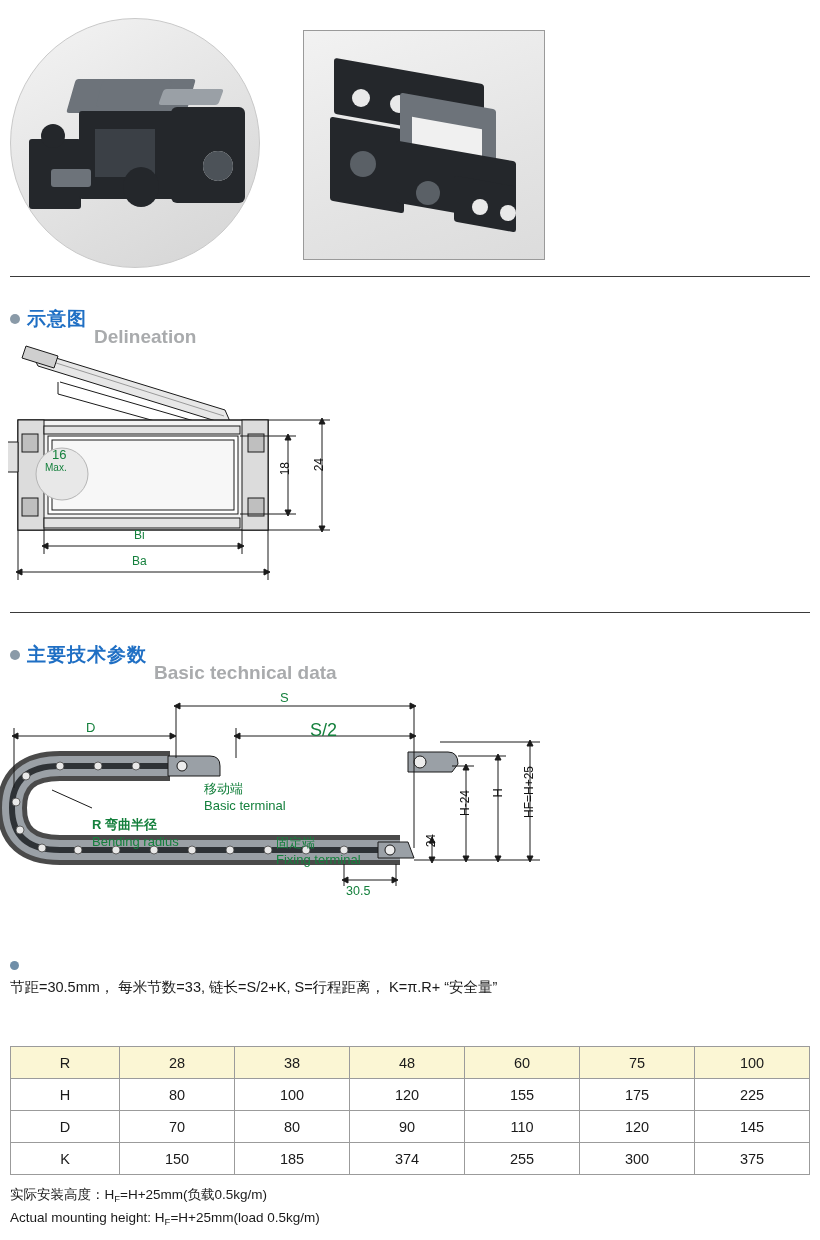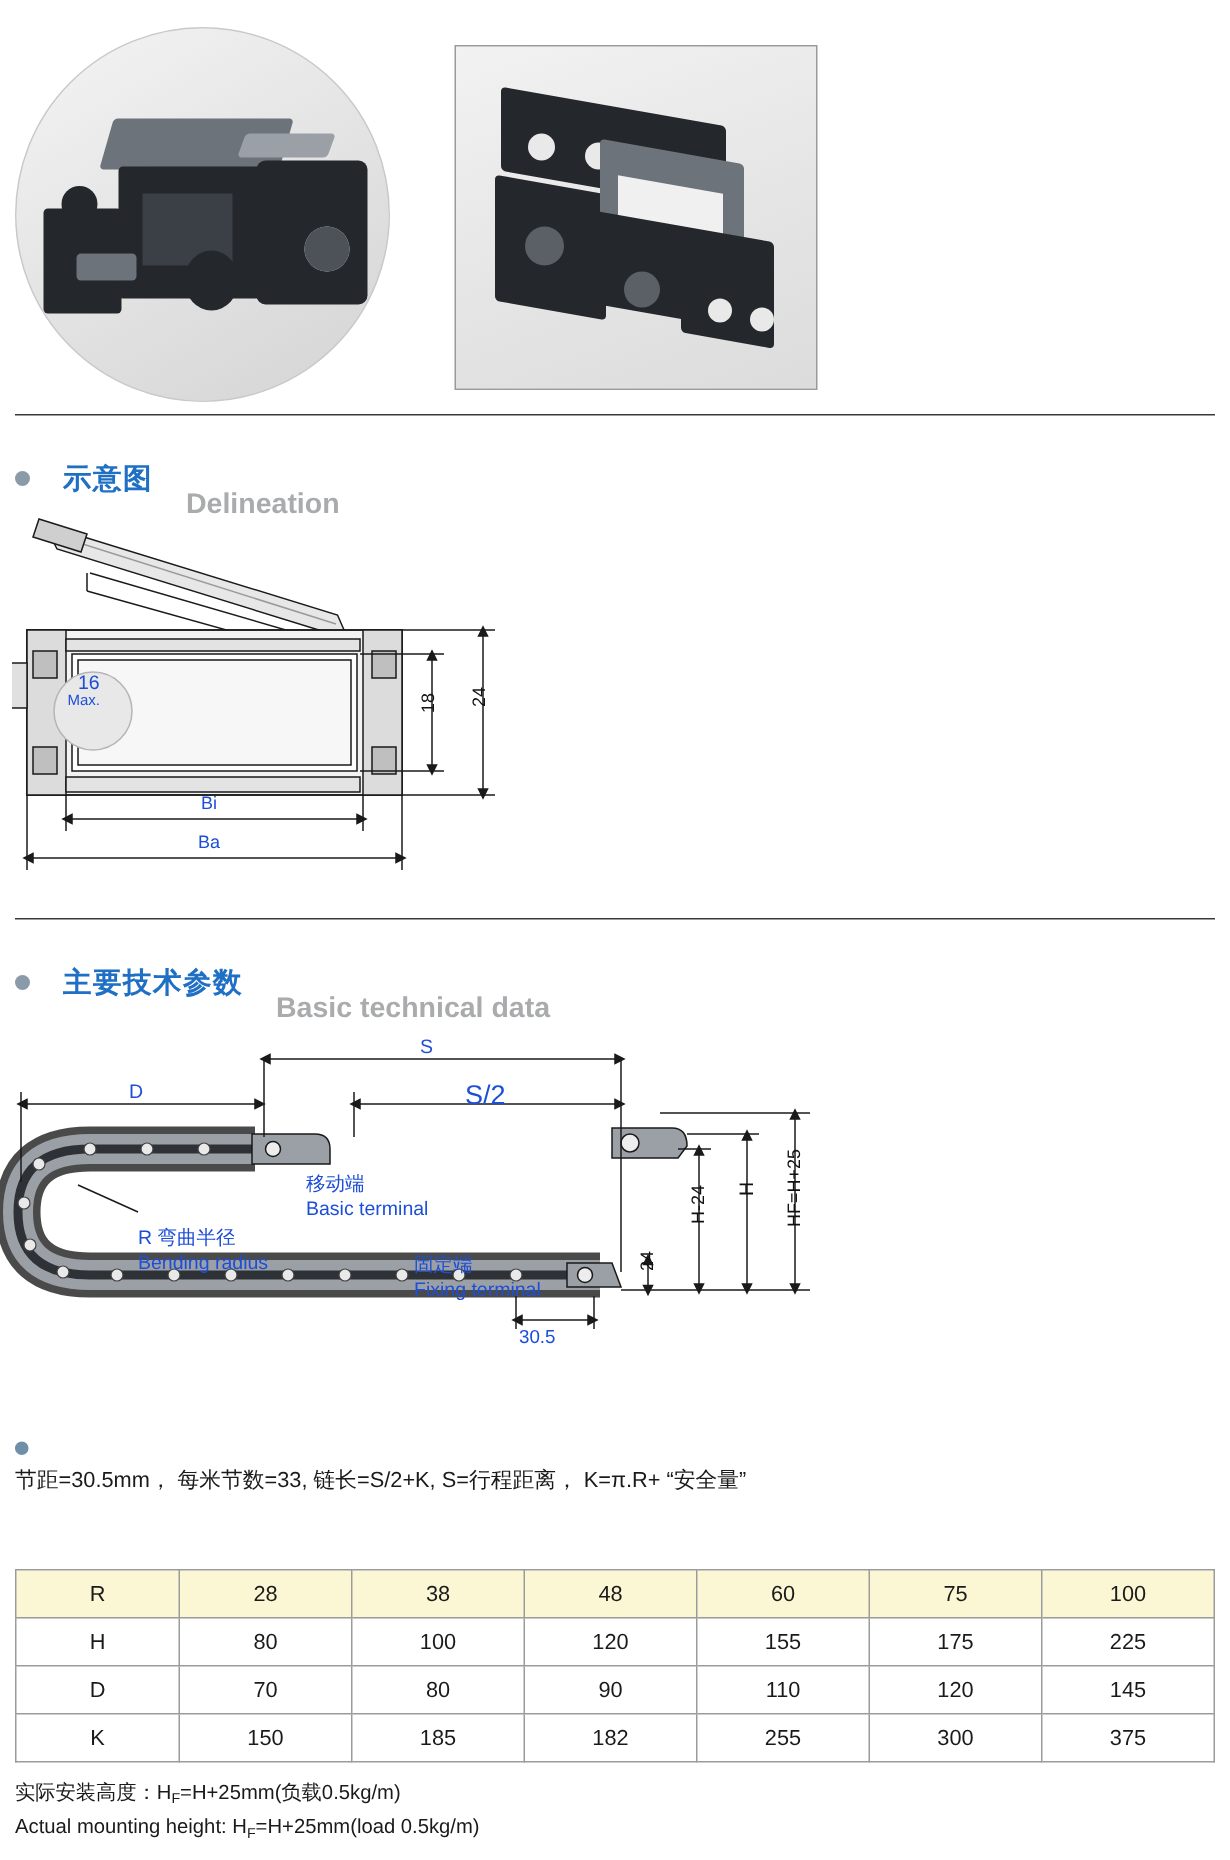--- a/index.html
+++ b/index.html
@@ -31,21 +31,21 @@
   
   .lnk{position:absolute;background:#2f3338;border-radius:3px;}
   .lnk.grey{background:#6d737a;}
   .lnk.dark{background:#24272b;}
   .lnk.lite{background:#9aa0a6;}
   .hole{position:absolute;background:#e9e9e9;border-radius:50%;}
   .holeSq{position:absolute;background:#e9e9e9;}
 
   
   .rule{position:absolute;left:10px;width:800px;height:1px;background:#3a3a3a;}
-  .sec-head{position:absolute;left:10px;display:flex;align-items:center;gap:22px;}
+  .sec-head{position:absolute;left:10px;display:flex;align-items:center;gap:7px;}
   .bullet{width:10px;height:10px;border-radius:50%;background:#8a9aa8;display:inline-block;}
   .sec-cn{color:#1f6fc4;font-size:19px;font-weight:bold;letter-spacing:1px;}
   .sec-en{color:#a9abad;font-size:19px;font-weight:bold;margin-top:36px;}
 
   
   .draw1{position:absolute;left:0;top:322px;width:820px;height:270px;}
   .draw2{position:absolute;left:0;top:668px;width:820px;height:270px;}
 
   
   .note{position:absolute;left:10px;display:flex;align-items:flex-start;gap:8px;font-size:14.5px;}
@@ -63,21 +63,21 @@
     height:31px;
     padding:0;
   }
   table.spec tr.hdr td{background:#fbf6d4;font-weight:normal;}
   table.spec td.lab{width:108px;}
 
   .foot{position:absolute;left:10px;font-size:13.5px;}
   .foot sub{font-size:9.5px;vertical-align:baseline;position:relative;top:3px;}
 
   
-  .dimtext{position:absolute;font-size:12px;color:#1d4ed8;}
+  .dimtext{position:absolute;font-size:12px;color:#15803d;}
   .vtext{position:absolute;font-size:12px;color:#111;writing-mode:vertical-rl;transform:rotate(180deg);}
 </style>
 </head>
 <body>
 
 <div class="page">
 
   <div class="photo-row">
 
     <div class="circle-photo">
@@ -282,21 +282,21 @@
     <div class="vtext" style="left:490px;top:120px;font-size:13px;">H</div>
     <div class="vtext" style="left:458px;top:122px;font-size:12px;">H-24</div>
     <div class="vtext" style="left:522px;top:98px;font-size:12px;">HF=H+25</div>
     <div class="vtext" style="left:424px;top:166px;font-size:12px;">24</div>
     <div class="dimtext" style="left:346px;top:216px;font-size:12.5px;">30.5</div>
 
     <div class="dimtext" style="left:204px;top:112px;font-size:13px;">移动端</div>
     <div class="dimtext" style="left:204px;top:130px;font-size:13px;">Basic terminal</div>
     <div class="dimtext" style="left:276px;top:166px;font-size:13px;">固定端</div>
     <div class="dimtext" style="left:276px;top:184px;font-size:13px;">Fixing terminal</div>
-    <div class="dimtext" style="left:92px;top:148px;font-size:13px;">R 弯曲半径</div>
+    <div class="dimtext" style="left:92px;top:148px;font-size:13px;font-weight:bold;">R 弯曲半径</div>
     <div class="dimtext" style="left:92px;top:166px;font-size:13px;">Bending radius</div>
   </div>
 
   <div class="note" style="top:956px;flex-direction:column;">
     <span class="bullet"></span>
     <span class="txt">节距=30.5mm， 每米节数=33, 链长=S/2+K, S=行程距离， K=π.R+ “安全量”</span>
   </div>
 
   <table class="spec">
     <tbody>
@@ -324,21 +324,21 @@
       <td>80</td>
       <td>90</td>
       <td>110</td>
       <td>120</td>
       <td>145</td>
     </tr>
     <tr>
       <td class="lab">K</td>
       <td>150</td>
       <td>185</td>
-      <td>182</td>
+      <td>374</td>
       <td>255</td>
       <td>300</td>
       <td>375</td>
     </tr>
   </tbody>
     </table>
 
   <div class="foot" style="top:1186px;">
     <span>实际安装高度：H</span><sub>F</sub><span>=H+25mm(负载0.5kg/m)</span>
   </div>

